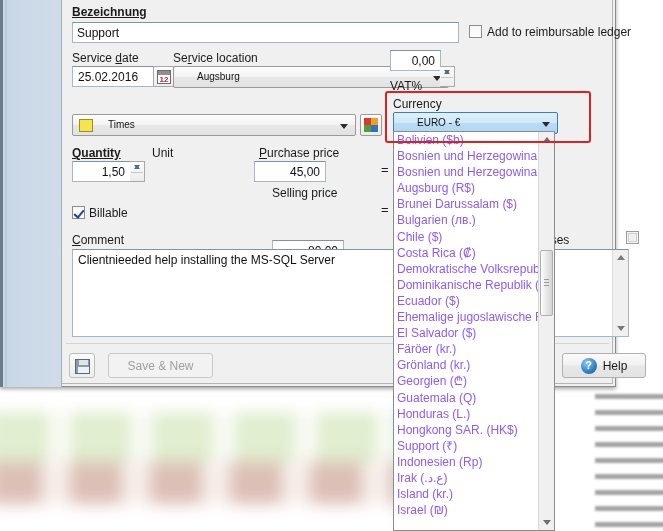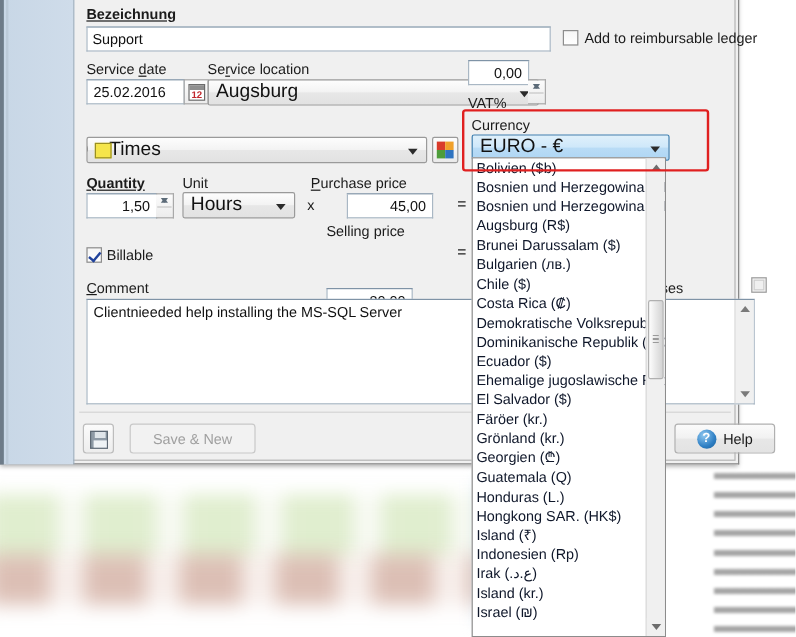--- a/index.html
+++ b/index.html
@@ -118,23 +118,23 @@
   }
   .tf.num { text-align: right; padding-right: 5px; }
 
   
   .combo {
     position: absolute;
     height: 22px;
     background: linear-gradient(180deg,#fdfdfd 0%,#f3f3f3 48%,#e7e7e7 52%,#e2e2e2 100%);
     border: 1px solid #9a9a9a;
     border-radius: 2px;
-    font-size: 16px;
+    font-size: 10px;
     line-height: 20px;
-    padding-left: 6px;
+    padding-left: 23px;
     color: #121212;
     white-space: nowrap;
     overflow: hidden;
   }
   .combo .arrow {
     position: absolute; right: 7px; top: 9px;
     width: 0; height: 0;
     border-left: 4px solid transparent;
     border-right: 4px solid transparent;
     border-top: 5px solid #2b2b2b;
@@ -297,21 +297,21 @@
     background: #ffffff;
     border: 1px solid #8c8c8c;
     z-index: 35;
     overflow: hidden;
   }
   .dd-item {
     height: 16.1px;
     line-height: 16.1px;
     font-size: 12px;
     padding-left: 3px;
-    color: #0f172a;
+    color: #8b5cf6;
     white-space: nowrap;
     overflow: hidden;
   }
   .dd-scrollbar {
     position: absolute; right: 0; top: 0; bottom: 0; width: 16px;
     background: #f0f0f0; border-left: 1px solid #dadada;
   }
   .dd-sb-btn { position:absolute; left:0; right:0; height:15px; background:#f0f0f0; }
   .dd-sb-up { top: 0; }
   .dd-sb-dn { bottom: 0; }
@@ -425,31 +425,27 @@
       <u>Quantity</u>
     </div>
     <div class="tf num" style="left:9px; top:161px; width:59px;">1,50</div>
     <div class="spin" style="left:67px; top:161px;">
       <div class="up"></div>
       <div class="divline"></div>
       <div class="dn"></div>
     </div>
 
     <div class="lbl" style="left:89px; top:146px;">Unit</div>
-    <div class="combo" style="left:89px; top:160px; width:94px;">
-      <span>Hours</span>
-      <span class="arrow"></span>
-    </div>
 
     <div class="x-sign" style="left:193px; top:164px;">x</div>
 
     <div class="lbl" style="left:196px; top:146px;">
       <u>P</u>urchase price
     </div>
-    <div class="tf num" style="left:226px; top:161px; width:72px;">45,00</div>
+    <div class="tf num" style="left:191px; top:161px; width:72px;">45,00</div>
     <div class="eq-sign" style="left:318px; top:162px;">=</div>
 
     <div class="lbl" style="left:209px; top:186px;">Selling price</div>
     <div class="tf num" style="left:209px; top:201px; width:72px;margin-top:39px;">80,00</div>
     <div class="eq-sign" style="left:318px; top:202px;">=</div>
 
     <div class="cb checked" style="left:9px; top:206px;"></div>
     <div class="lbl" style="left:26px; top:206px;">Billable</div>
 
     <div class="lbl" style="left:9px; top:233px;">
@@ -494,21 +490,21 @@
       <div class="dd-item">Dominikanische Republik (RD$</div>
       <div class="dd-item">Ecuador ($)</div>
       <div class="dd-item">Ehemalige jugoslawische Repu</div>
       <div class="dd-item">El Salvador ($)</div>
       <div class="dd-item">Färöer (kr.)</div>
       <div class="dd-item">Grönland (kr.)</div>
       <div class="dd-item">Georgien (₾)</div>
       <div class="dd-item">Guatemala (Q)</div>
       <div class="dd-item">Honduras (L.)</div>
       <div class="dd-item">Hongkong SAR. (HK$)</div>
-      <div class="dd-item">Island (₹)</div>
+      <div class="dd-item">Support (₹)</div>
       <div class="dd-item">Indonesien (Rp)</div>
       <div class="dd-item">Irak (.ع.د)</div>
       <div class="dd-item">Island (kr.)</div>
       <div class="dd-item">Israel (₪)</div>
     <div class="dd-scrollbar">
       <div class="dd-sb-btn dd-sb-up"></div>
       <div class="dd-thumb">
           <div class="grip"></div>
         </div>
       <div class="dd-sb-btn dd-sb-dn"></div>

